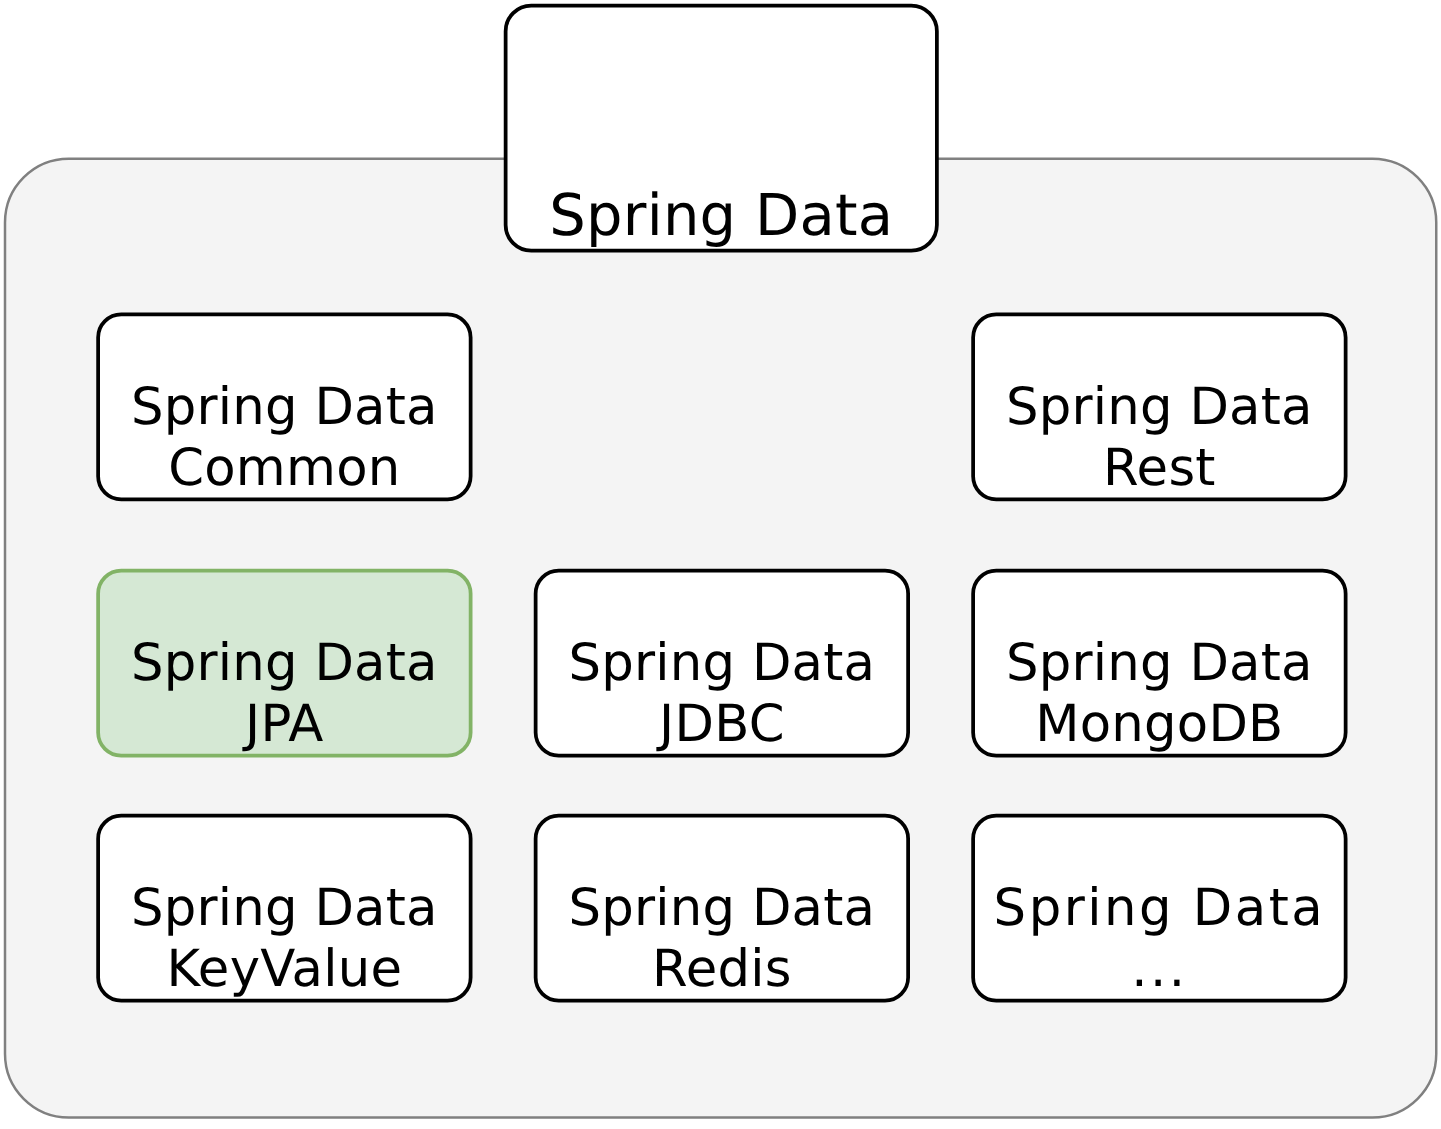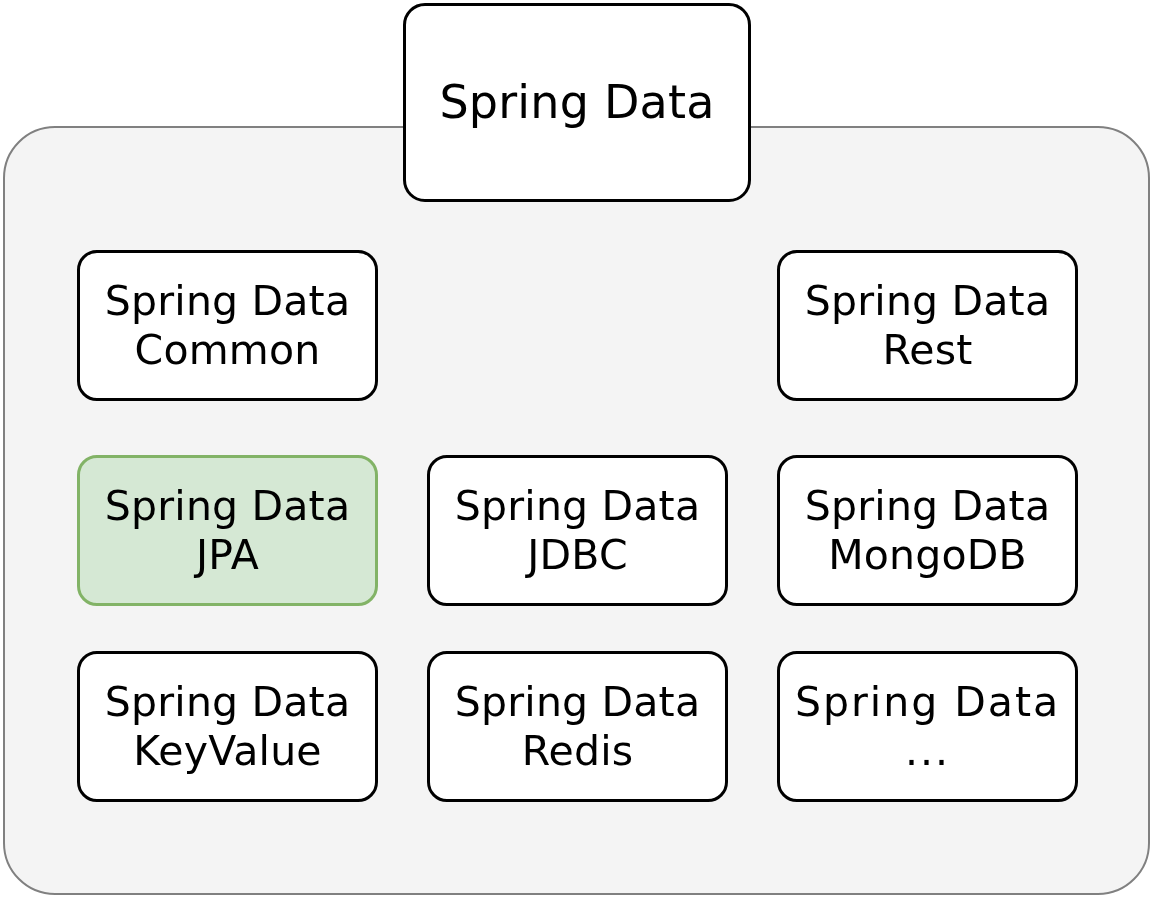--- a/index.html
+++ b/index.html
@@ -30,21 +30,21 @@
     border-radius: 52px;
   }
   
   .node {
     position: absolute;
     box-sizing: border-box;
     background: #ffffff;
     border: 3px solid #000000;
     border-radius: 20px;
     display: flex;
-    align-items: center;
+    align-items: flex-end;
     justify-content: center;
     text-align: center;
     color: #000000;
     font-family: "DejaVu Sans", sans-serif;
     font-size: 41px;
     line-height: 1.18;
     letter-spacing: 0.2px;
     font-weight: 400;
   }
   .node .label {

